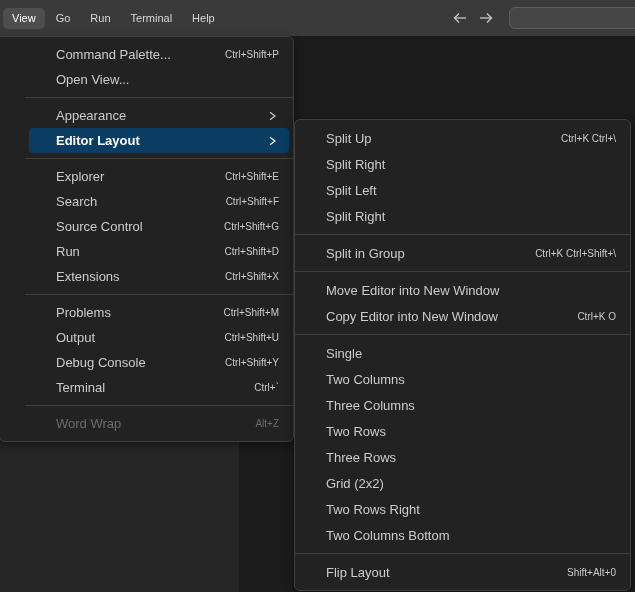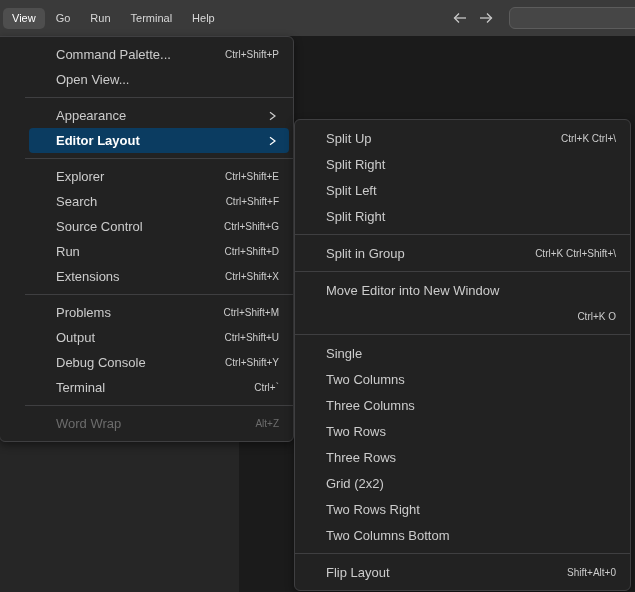--- a/index.html
+++ b/index.html
@@ -232,20 +232,21 @@
     <div class="menu-sep"></div>
     <div class="menu-item">
       <span class="mi-label">Split in Group</span>
       <span class="mi-shortcut">Ctrl+K Ctrl+Shift+\</span>
     </div>
     <div class="menu-sep"></div>
     <div class="menu-item">
       <span class="mi-label">Move Editor into New Window</span>
     </div>
     <div class="menu-item">
+      <span class="mi-label">Copy Editor into New Window</span>
       <span class="mi-shortcut">Ctrl+K O</span>
     </div>
     <div class="menu-sep"></div>
     <div class="menu-item">
       <span class="mi-label">Single</span>
     </div>
     <div class="menu-item">
       <span class="mi-label">Two Columns</span>
     </div>
     <div class="menu-item">

